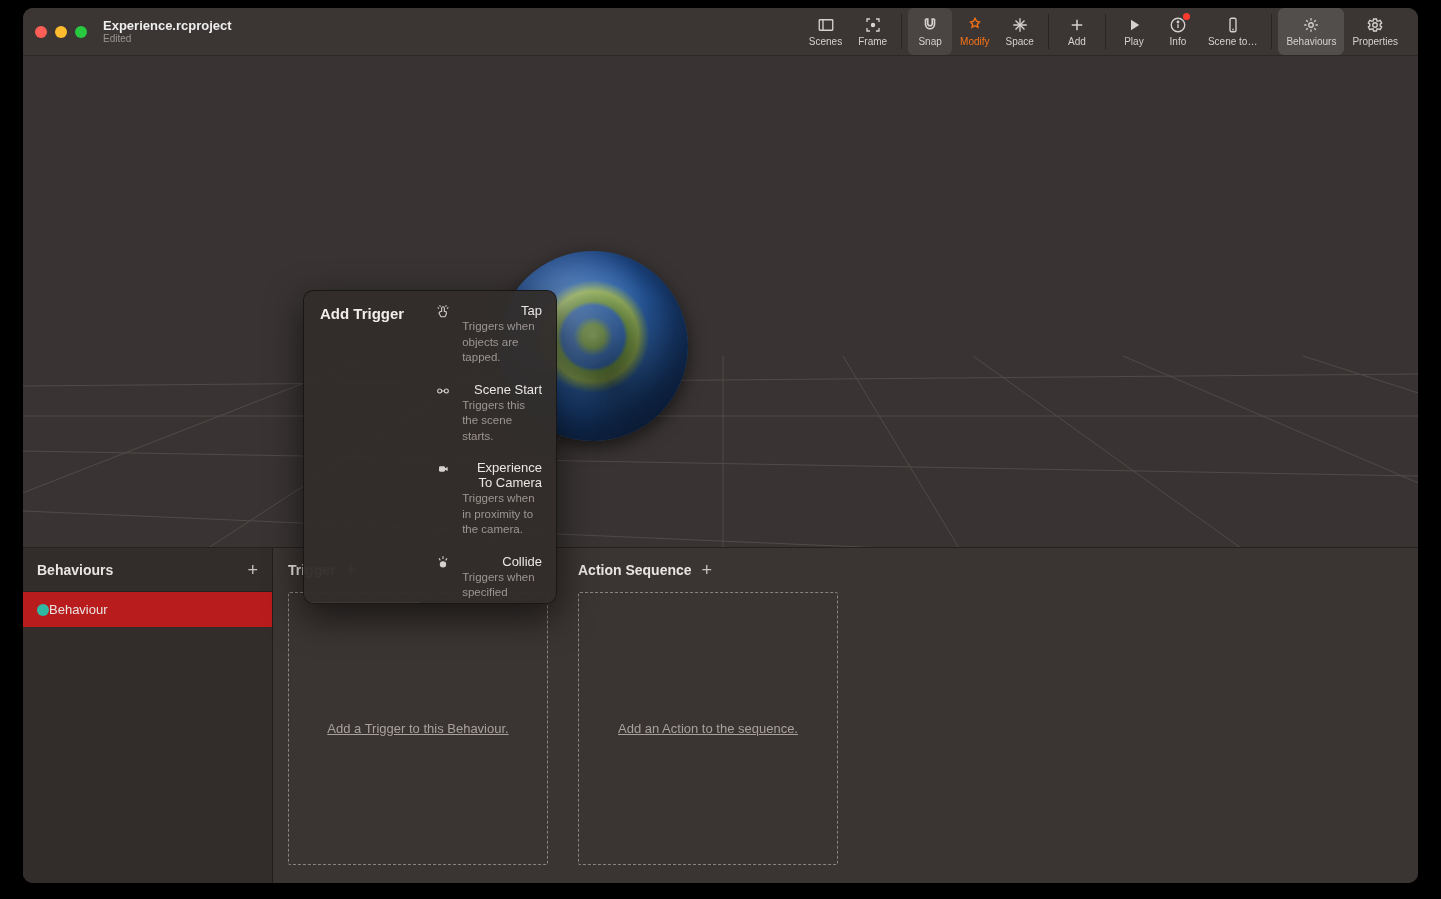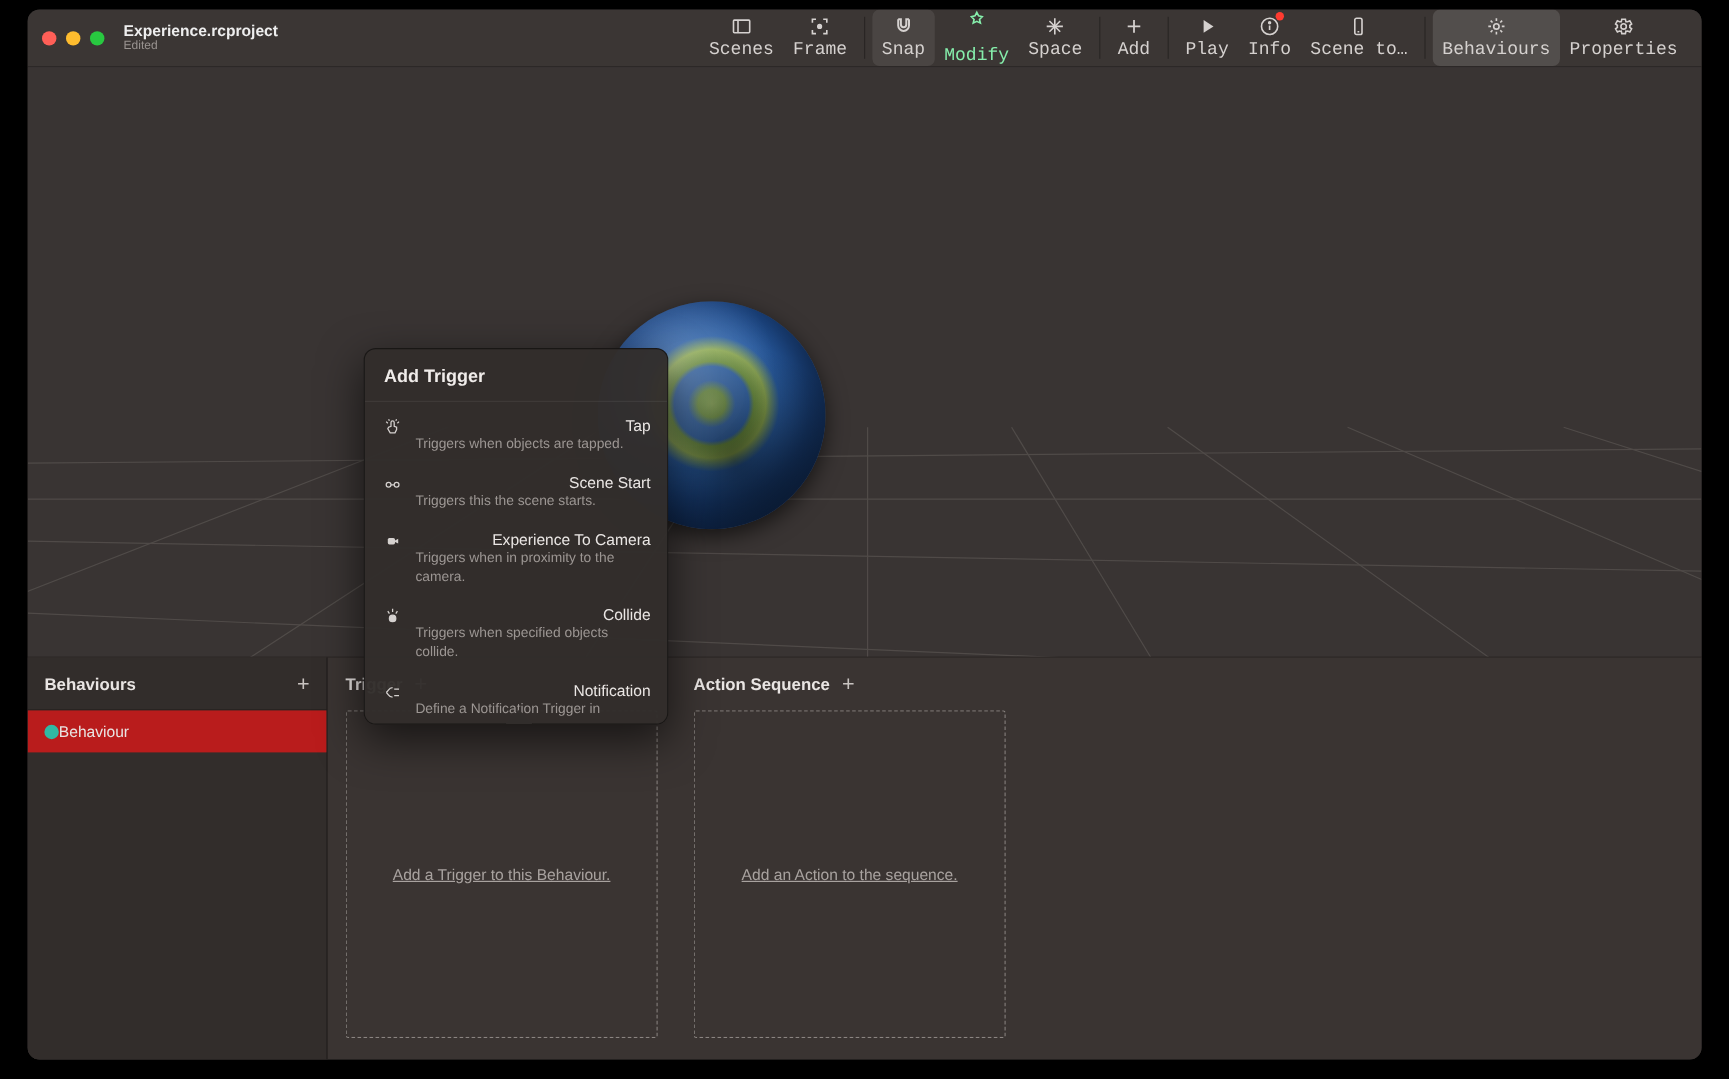--- a/index.html
+++ b/index.html
@@ -79,43 +79,42 @@
   display: flex;
   flex-direction: column;
   align-items: center;
   justify-content: center;
   gap: 2px;
   padding: 0 8px;
   min-width: 44px;
   color: #d5d1cf;
   cursor: pointer;
 }
-.tool-btn.disabled { color: #86efac; justify-content: space-between; }
+.tool-btn.disabled { color: #f97316; }
 .tool-btn.active {
   background: rgba(255,255,255,.08);
   border-radius: 6px;
 }
 .tool-btn.active-strong {
   background: rgba(255,255,255,.12);
   border-radius: 6px;
 }
 .tool-icon {
   width: 18px;
   height: 18px;
   display: flex;
   align-items: center;
   justify-content: center;
   position: relative;
 }
 .tool-icon svg { width: 18px; height: 18px; }
 .tool-label {
-  font-size: 15px;
+  font-size: 10px;
   color: inherit;
   white-space: nowrap;
-  font-family: Liberation Mono, monospace;
 }
 .badge {
   position: absolute;
   top: -3px;
   right: -3px;
   width: 7px;
   height: 7px;
   border-radius: 50%;
   background: #ff3b30;
 }
@@ -242,21 +241,21 @@
   position: absolute;
   left: 280px;
   top: 234px;
   width: 254px;
   height: 314px;
   background: rgba(50,45,43,.97);
   border: 1px solid rgba(0,0,0,.5);
   border-radius: 10px;
   box-shadow: 0 12px 36px rgba(0,0,0,.6);
   display: flex;
-  flex-direction: column;
+  flex-direction: row;
   overflow: hidden;
 }
 .popover::after {
   content: "";
   position: absolute;
   bottom: -9px;
   left: 120px;
   width: 16px;
   height: 16px;
   background: rgba(50,45,43,.97);

